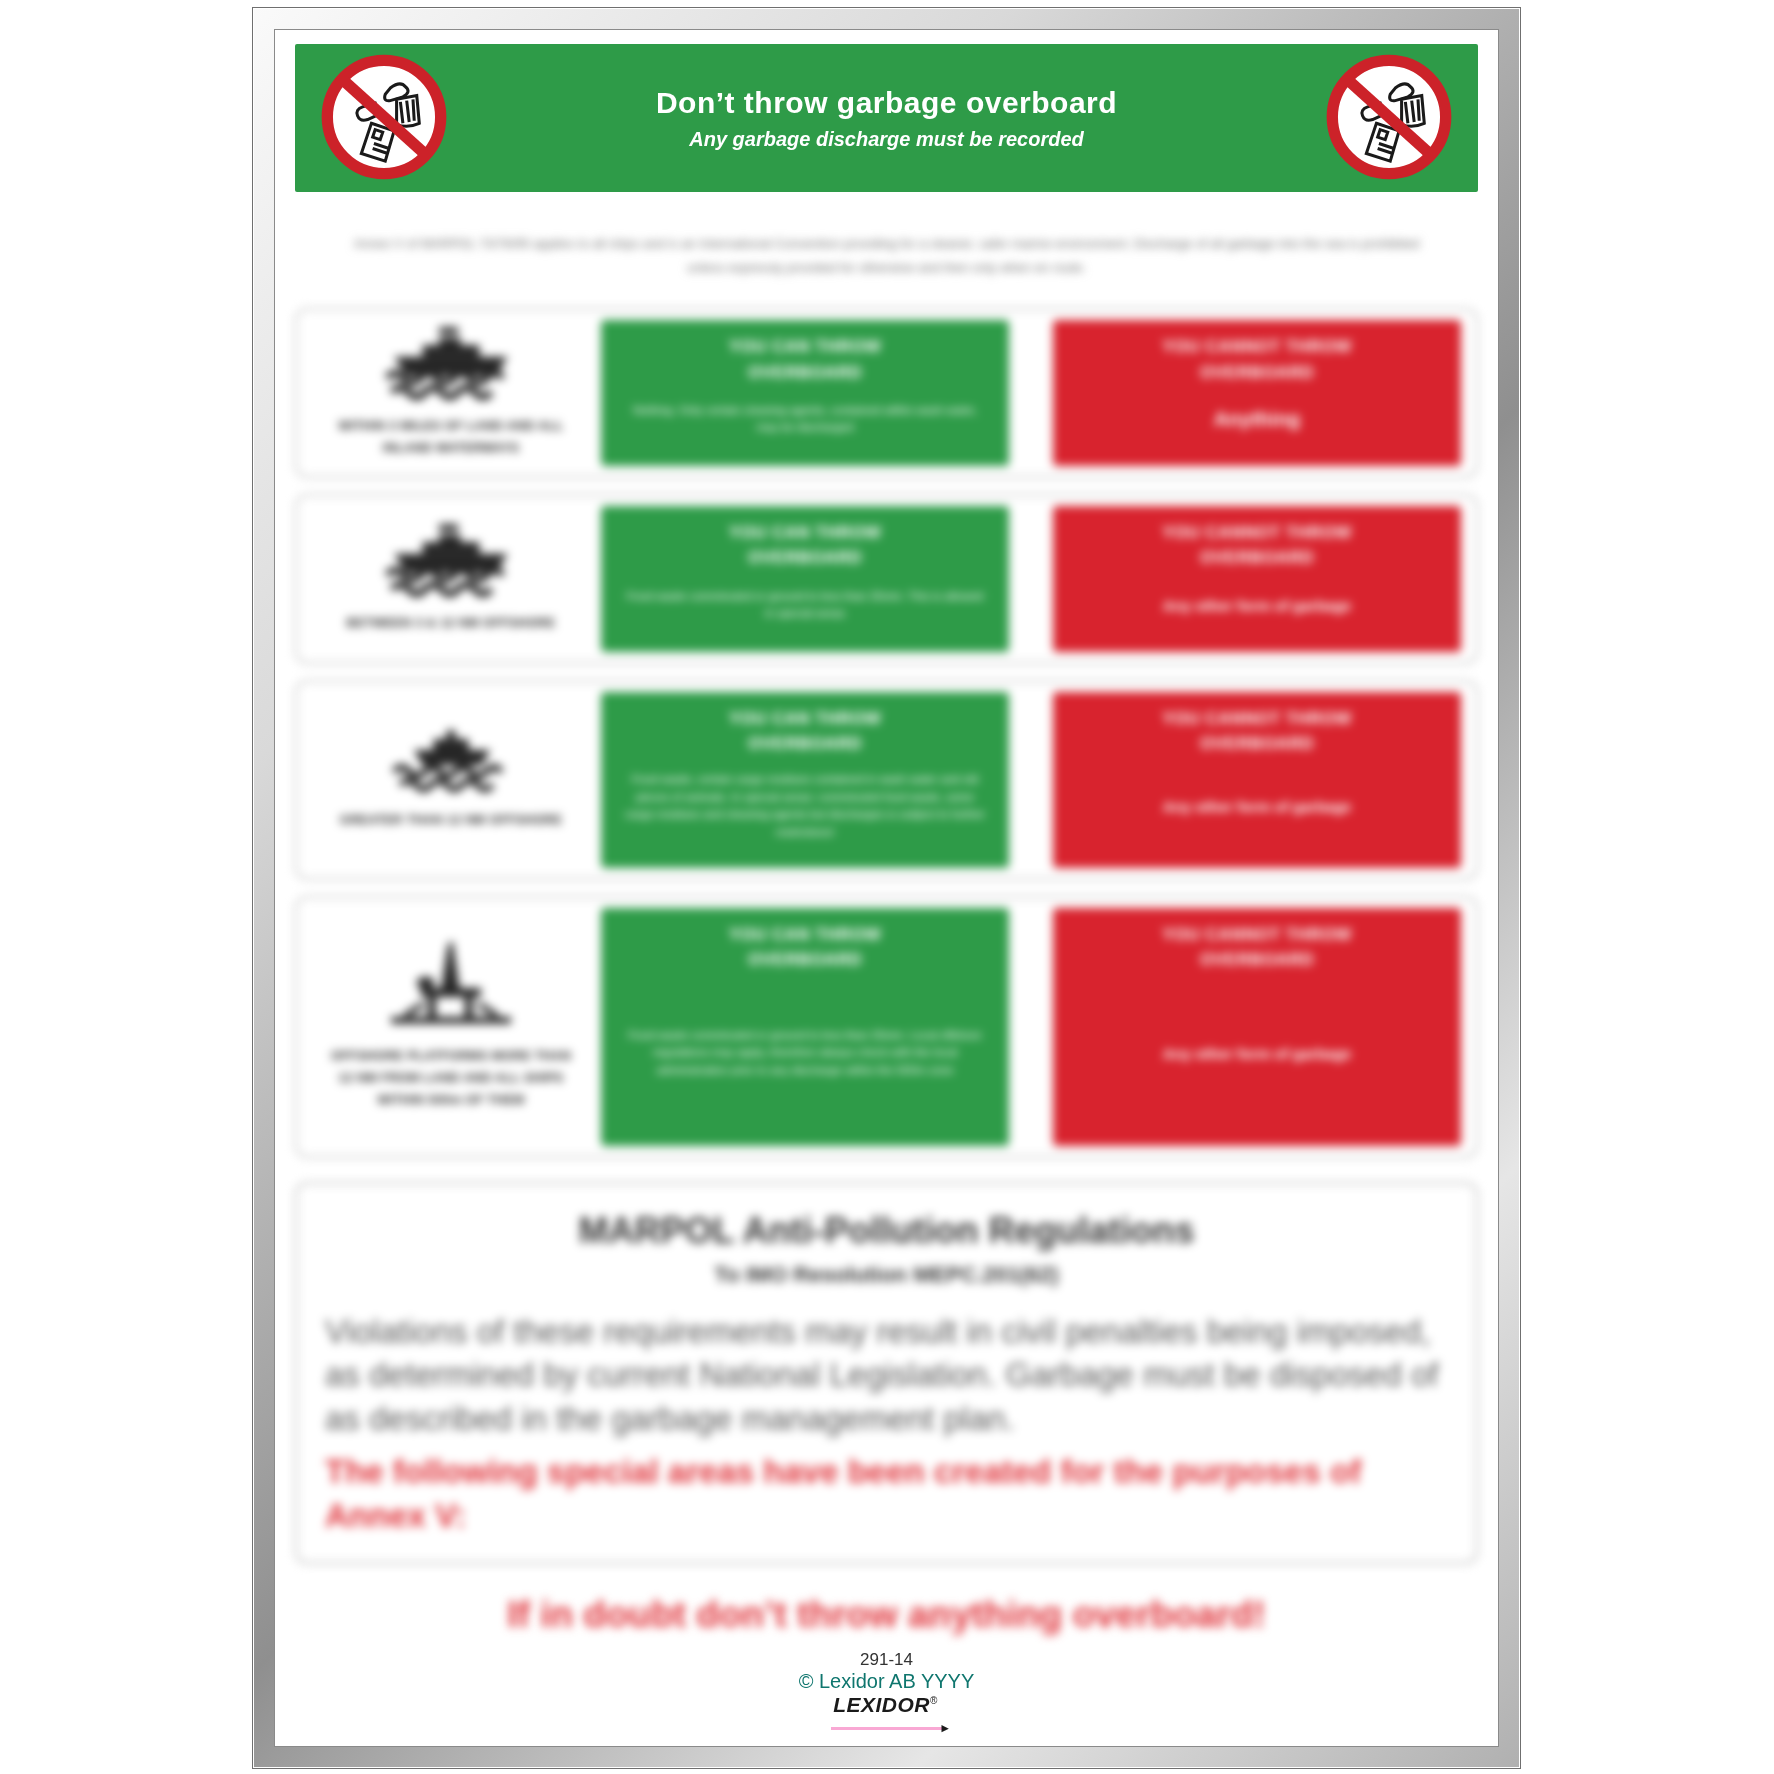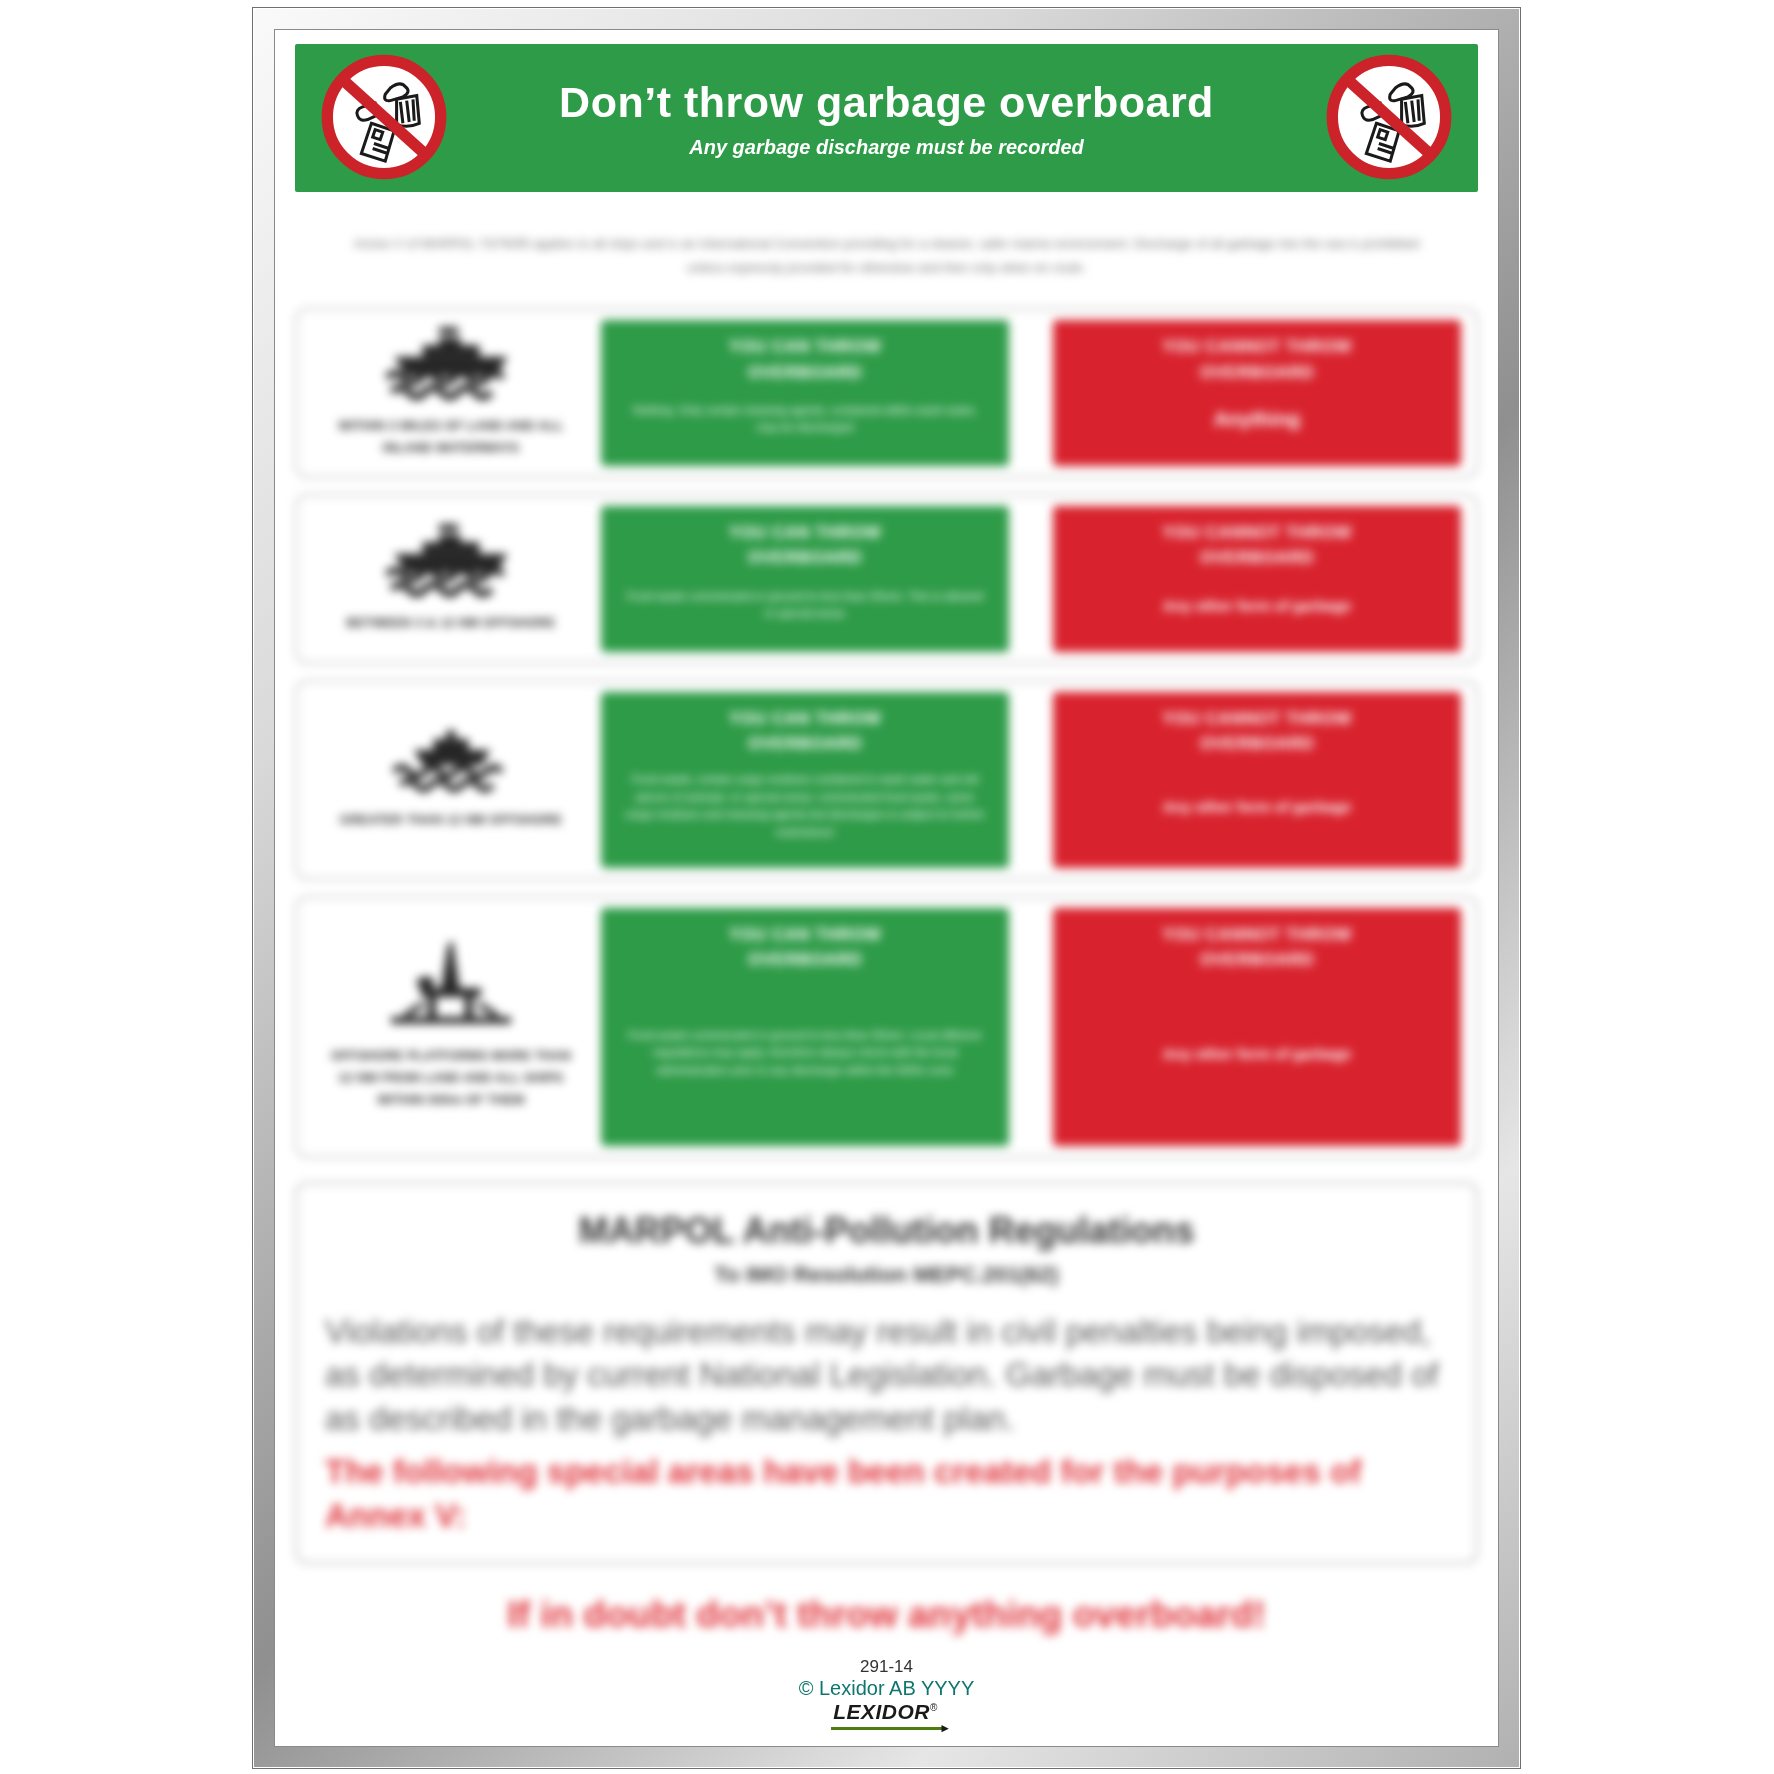--- a/index.html
+++ b/index.html
@@ -18,21 +18,21 @@
     box-shadow:0 0 0 1px #8a8a8a;
     padding:14px 20px 0 20px;
   }
 
   
   .header {
     position:relative; height:148px; background:#2e9b48; border-radius:2px;
     display:flex; flex-direction:column; align-items:center; justify-content:center;
     color:#ffffff; text-align:center;
   }
-  .header .t1,.header .t2 { font-size:43px; font-weight:bold; line-height:1.18; letter-spacing:.5px; }
+  .header .t1,.header .t2 { font-size:30px; font-weight:bold; line-height:1.18; letter-spacing:.5px; }
   .header .sub { font-size:20px; font-weight:bold; font-style:italic; margin-top:8px; }
   .no-sign { position:absolute; top:10px; width:126px; height:126px; }
   .no-sign.left  { left:26px; }
   .no-sign.right { right:26px; }
 
   
   .blur-zone { filter:blur(5px); }
 
   .intro { margin-top:40px; text-align:center; color:#6e6e6e; font-size:13px; line-height:1.85;
            max-width:1080px; margin-left:auto; margin-right:auto; }
@@ -70,22 +70,22 @@
   .reg-special { margin-top:10px; font-size:33px; line-height:1.32; font-weight:bold; color:#e0373e; }
 
   .warning { margin-top:30px; text-align:center; font-size:37px; font-weight:bold; color:#e0373e; }
 
   
   .footer { position:absolute; left:22px; right:22px; bottom:16px;
             display:flex; align-items:center; justify-content:space-between;flex-direction:column; }
   .footer .code { font-size:17px; color:#333; }
   .footer .copy { font-size:20px; color:#0f766e; }
   .brand { position:relative; font-size:21px; font-weight:bold; font-style:italic;
-           color:#1a1a1a; letter-spacing:.5px; border-bottom:3px solid #4d7c0f;
-           padding:0 4px 3px 2px; }
+           color:#1a1a1a; letter-spacing:.5px; border-bottom:3px solid #f9a8d4;
+           padding:0 4px 10px 2px; }
   .brand .arrow { position:absolute; right:-7px; bottom:-8px; font-size:13px; color:#1a1a1a;
                   font-style:normal; }
   .brand sup { font-size:10px; font-weight:normal; font-style:normal; vertical-align:super; }
 </style>
 </head>
 <body>
 
 <div class="frame">
   <div class="poster">
 

